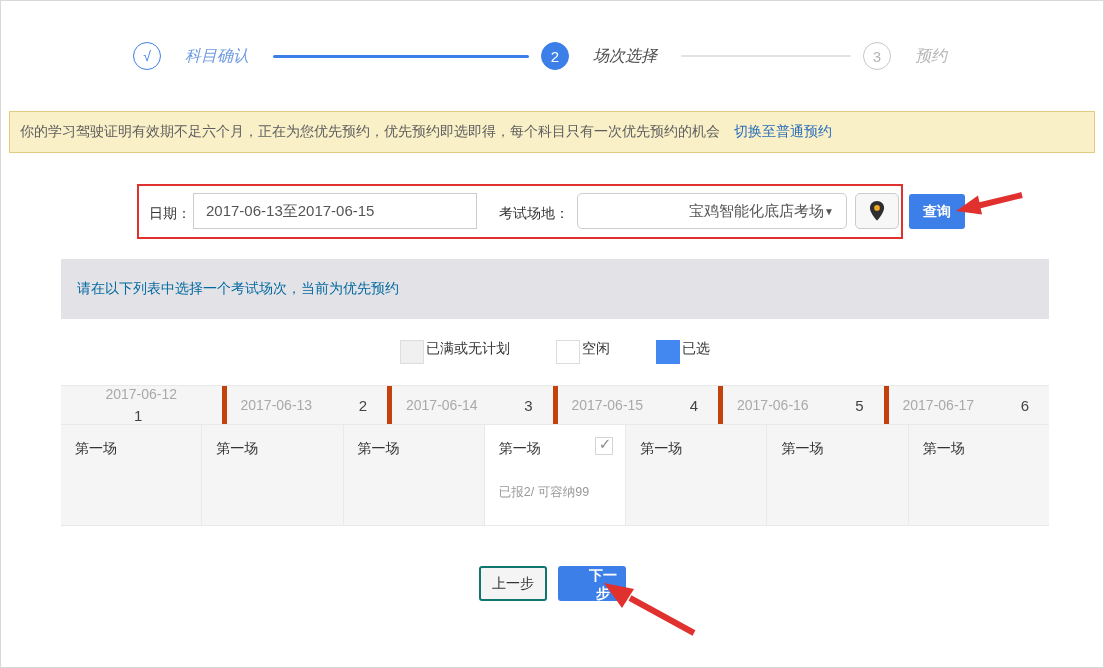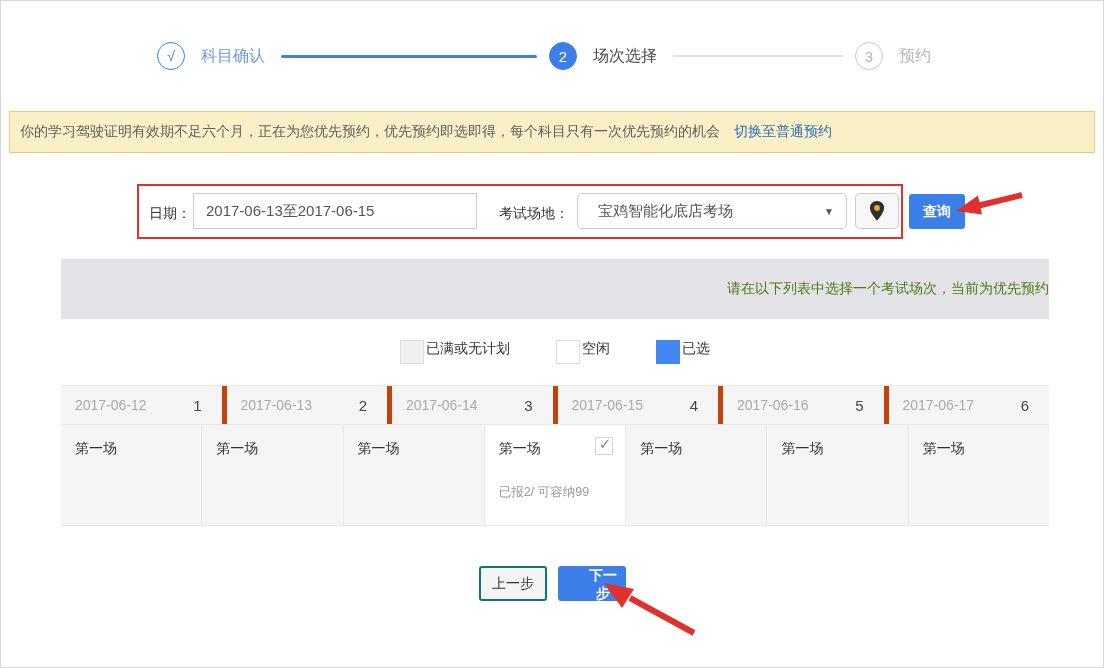--- a/index.html
+++ b/index.html
@@ -5,57 +5,57 @@
   html,body{margin:0;padding:0;background:#fff;}
   body{font-family:"Liberation Sans","DejaVu Sans",sans-serif;}
   .page{position:relative;width:1104px;height:668px;background:#fff;border:1px solid #d8d8d8;box-sizing:border-box;overflow:hidden;}
 
   
   .steps{position:absolute;top:0;left:0;width:100%;height:110px;display:flex;align-items:center;justify-content:center;}
   .step-circle{width:28px;height:28px;border-radius:50%;display:flex;align-items:center;justify-content:center;font-size:15px;flex:0 0 auto;box-sizing:border-box;}
   .step-circle.done{border:1px solid #3d7fe8;color:#3d7fe8;background:#fff;font-size:14px;}
   .step-circle.active{background:#3d7fe8;color:#fff;border:1px solid #3d7fe8;}
   .step-circle.pending{border:1px solid #c7c7c7;color:#b5b5b5;background:#fff;}
-  .step-label{font-size:16px;margin:0 16px;flex:0 0 auto;}
+  .step-label{font-size:16px;margin:0 24px;flex:0 0 auto;font-style:italic;}
   .step-label.done{color:#6e9ae0;}
   .step-label.active{color:#4c4c4c;}
   .step-label.pending{color:#b5b5b5;}
   .connector{height:3px;border-radius:2px;flex:0 0 auto;}
   .connector.blue{width:256px;background:#3d7fe8;margin-right:12px;}
   .connector.gray{width:170px;height:2px;background:#e2e2e2;margin-right:12px;}
 
   
   .notice{position:absolute;top:110px;left:8px;right:8px;height:42px;background:#faf0c8;border:1px solid #e3ca7d;box-sizing:border-box;display:flex;align-items:center;padding-left:10px;font-size:14px;color:#5e5e5e;}
   .notice a{color:#2a6ebb;text-decoration:none;margin-left:14px;cursor:pointer;}
 
   
   .annotation-rect{position:absolute;left:136px;top:183px;width:766px;height:55px;border:2px solid #e0312e;box-sizing:border-box;pointer-events:none;}
   .filter-label{position:absolute;font-size:14px;color:#333;top:204px;}
   .date-label{left:148px;}
   .venue-label{left:498px;}
   .date-input{position:absolute;left:192px;top:192px;width:284px;height:36px;box-sizing:border-box;border:1px solid #ccc;border-radius:0;padding:0 12px;font-size:15px;color:#555;font-family:"Liberation Sans","DejaVu Sans",sans-serif;background:#fff;}
-  .venue-select{position:absolute;left:576px;top:192px;width:270px;height:36px;box-sizing:border-box;border:1px solid #ccc;border-radius:5px;background:#fff;display:flex;align-items:center;cursor:pointer;}
+  .venue-select{position:absolute;left:576px;top:192px;width:270px;height:36px;box-sizing:border-box;border:1px solid #ccc;border-radius:5px;background:#fff;display:flex;align-items:center;cursor:pointer;text-align:right;}
   .venue-select .venue-text{font-size:15px;color:#555;padding-left:20px;flex:1;}
   .venue-select .caret{color:#555;font-size:10px;padding-right:12px;}
   .loc-btn{position:absolute;left:854px;top:192px;width:44px;height:36px;box-sizing:border-box;border:1px solid #ccc;border-radius:5px;background:#f7f7f7;display:flex;align-items:center;justify-content:center;cursor:pointer;}
   .query-btn{position:absolute;left:908px;top:193px;width:56px;height:35px;background:#3d7fe8;border:none;border-radius:3px;color:#fff;font-size:14px;font-weight:bold;cursor:pointer;font-family:"Liberation Sans","DejaVu Sans",sans-serif;}
 
   
-  .list-header{position:absolute;left:60px;top:258px;width:988px;height:60px;background:#e3e3e7;box-sizing:border-box;display:flex;align-items:center;padding-left:24px;font-size:14px;color:#4d7c0f;justify-content:flex-end;}
+  .list-header{position:absolute;left:60px;top:258px;width:988px;height:60px;background:#e3e3e7;box-sizing:border-box;display:flex;align-items:center;padding-left:16px;font-size:14px;color:#0369a1;}
   .legend{position:absolute;left:60px;top:318px;width:988px;height:66px;background:#fff;display:flex;align-items:center;justify-content:center;gap:46px;}
   .legend-item{display:flex;gap:2px;font-size:14px;color:#333;}
   .legend-box{width:24px;height:24px;box-sizing:border-box;}
   .legend-box.full{background:#f0f0f0;border:1px solid #ddd;}
   .legend-box.free{background:#fff;border:1px solid #ddd;}
   .legend-box.selected{background:#4388f0;border:1px solid #4388f0;}
 
   .sched-table{position:absolute;left:60px;top:384px;width:988px;box-sizing:border-box;}
   .thead{display:flex;border-top:1px solid #e9e9e9;border-bottom:1px solid #e9e9e9;}
   .th{flex:1;height:38px;box-sizing:border-box;background:#f5f5f6;display:flex;align-items:center;padding:0 14px;border-left:5px solid #c2410c;}
-  .th:first-child{border-left:none;}
+  .th:first-child{border-left:none;flex-direction:column;}
   .th .d{color:#a9a9a9;font-size:14px;flex:1;}
   .th .n{color:#444;font-size:15px;padding-right:6px;}
   .tbody{display:flex;border-bottom:1px solid #e9e9e9;}
   .td{flex:1;height:100px;box-sizing:border-box;background:#f5f5f6;padding:14px;border-left:1px solid #e9e9e9;position:relative;cursor:pointer;}
   .td:first-child{border-left:none;}
   .td.sel{background:#fff;}
   .session{font-size:14px;color:#333;}
   .capacity{font-size:12.5px;color:#999;margin-top:26px;}
   .checkbox{position:absolute;top:12px;right:12px;width:18px;height:18px;box-sizing:border-box;border:1px solid #d5d5d5;background:#fff;display:flex;align-items:center;justify-content:center;color:#8a8a8a;font-size:15px;font-weight:bold;cursor:pointer;}
   .checkbox span{position:relative;top:-2px;left:1px;}

